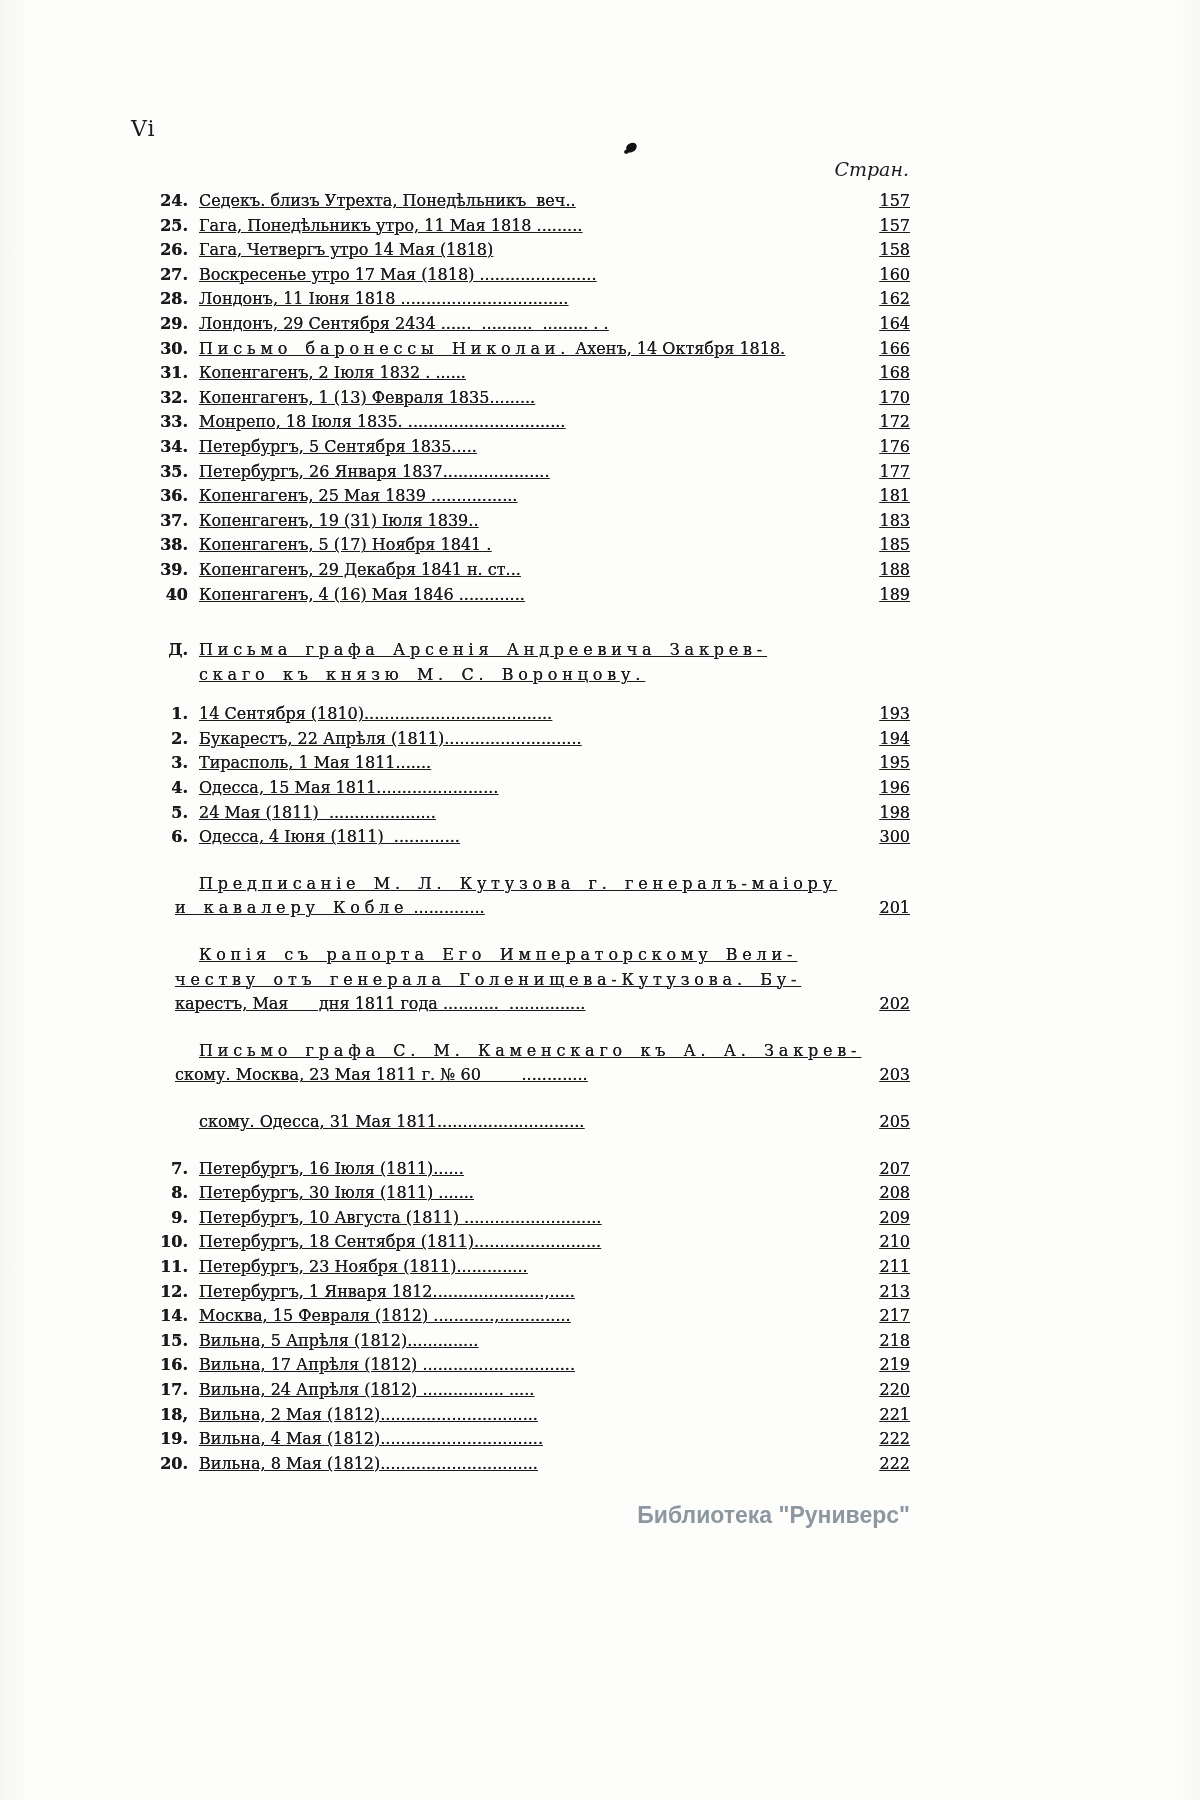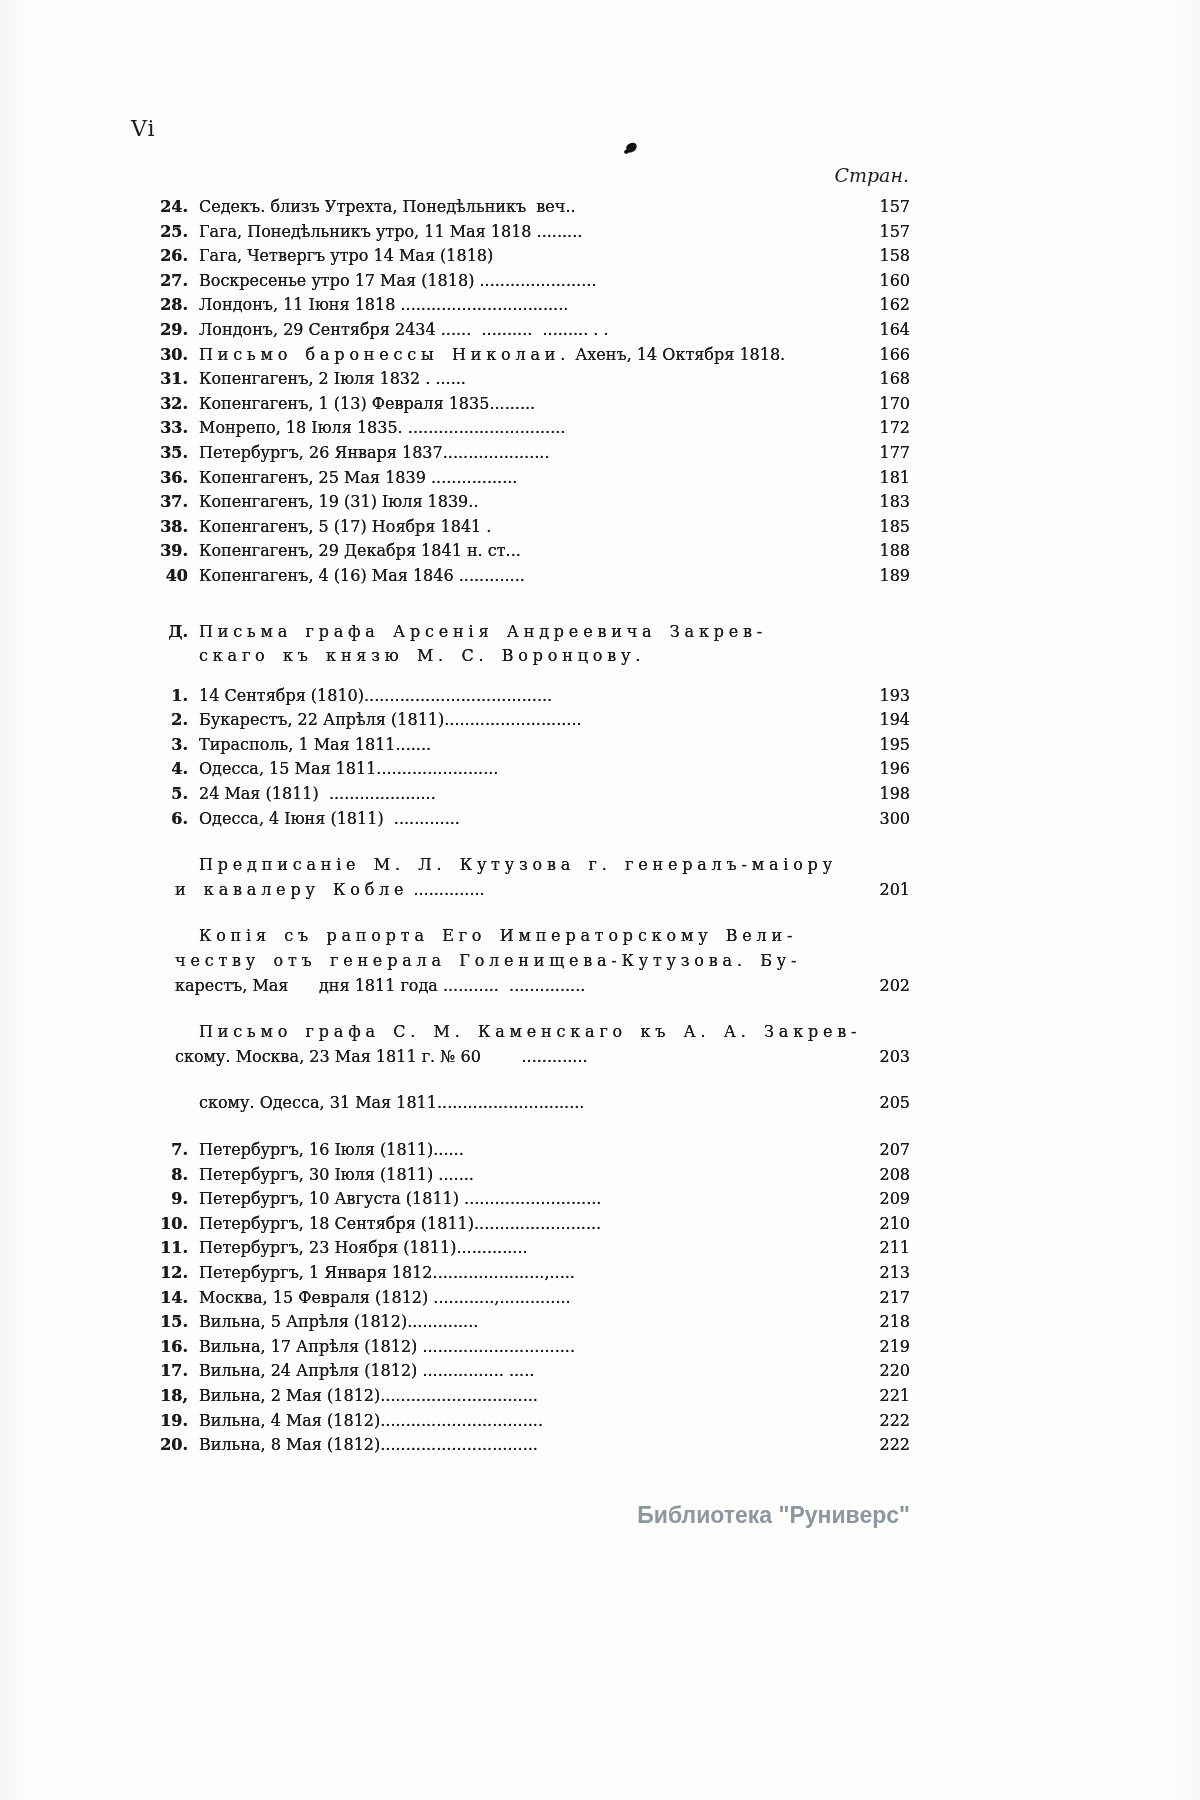--- a/index.html
+++ b/index.html
@@ -39,21 +39,21 @@
     top: 5px;
     width: 5px;
     height: 4px;
     background: #111;
     border-radius: 50%;
   }
 
   .content {
     position: absolute;
     left: 142px;
-    top: 164px;
+    top: 158px;
     width: 768px;
   }
 
   .col-header {
     text-align: right;
     font-style: italic;
     font-size: 19px;
     margin-bottom: 9px;
     padding-right: 1px;
   }
@@ -68,21 +68,21 @@
   .num {
     flex: none;
     width: 46px;
     text-align: right;
     padding-right: 11px;
     font-weight: bold;
     white-space: pre;
   }
   .body { flex: 1; min-width: 0; }
 
-  .line { display: block; }
+  .line { display: block; text-decoration: underline; }
   .line.last { display: flex; align-items: baseline; }
   .txt { white-space: pre-wrap; }
   .line.last .txt { flex: 1; min-width: 0; }
   .pg {
     flex: none;
     margin-left: 10px;
     min-width: 36px;
     text-align: right;
   }
 
@@ -202,20 +202,29 @@
         <div class="row entry">
           <div class="num">33.</div>
           <div class="body">
             <div class="line last">
               <span class="txt"><span>Монрепо, 18 Іюля 1835. ...............................</span></span>
               <span class="pg">172</span>
             </div>
           </div>
         </div>
         <div class="row entry">
+          <div class="num">34.</div>
+          <div class="body">
+            <div class="line last">
+              <span class="txt"><span>Петербургъ, 5 Сентября 1835.....</span></span>
+              <span class="pg">176</span>
+            </div>
+          </div>
+        </div>
+        <div class="row entry">
           <div class="num">35.</div>
           <div class="body">
             <div class="line last">
               <span class="txt"><span>Петербургъ, 26 Января 1837.....................</span></span>
               <span class="pg">177</span>
             </div>
           </div>
         </div>
         <div class="row entry">
           <div class="num">36.</div>

